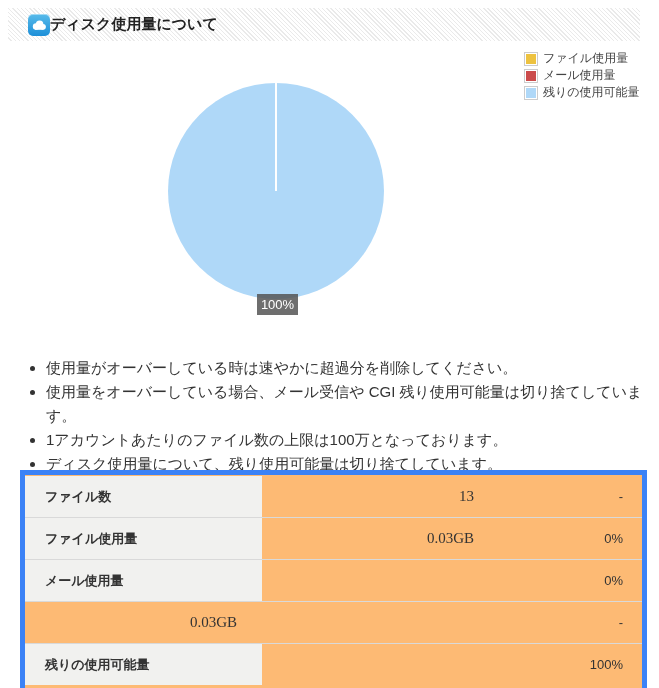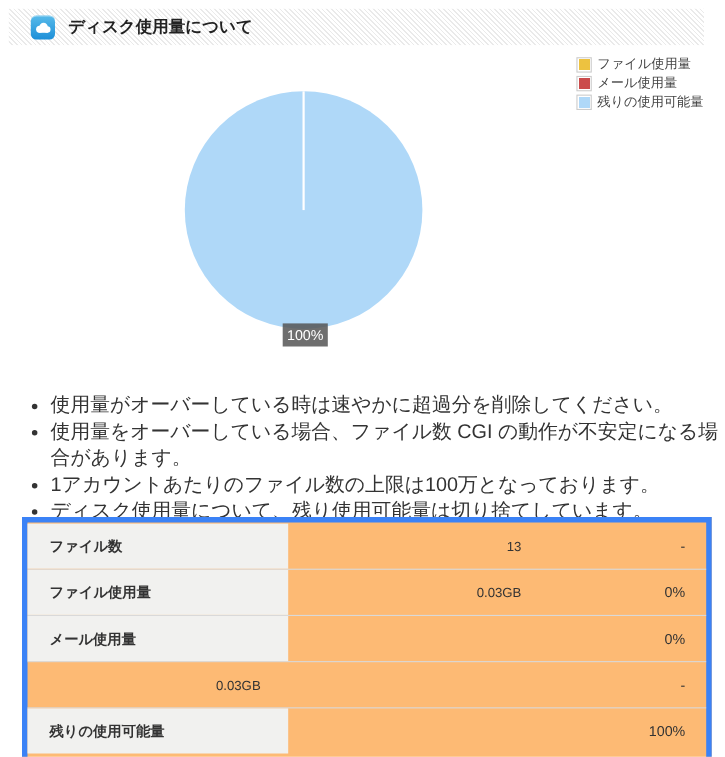--- a/index.html
+++ b/index.html
@@ -12,53 +12,53 @@
     position:absolute;left:8px;top:8px;width:632px;height:33px;
     background:repeating-linear-gradient(45deg,#ffffff 0 2px,#eaeaea 2px 3px);
     display:flex;align-items:center;
   }
   .hdr-icon{
     width:22px;height:22px;margin-left:20px;border-radius:5px;
     background:linear-gradient(#58bbea,#1d8fd8);
     box-shadow:inset 0 1px 0 rgba(255,255,255,.45);
     display:flex;align-items:center;justify-content:center;flex:0 0 auto;
   }
-  .hdr-title{margin-left:12px;font-size:15px;font-weight:bold;color:#222;}
+  .hdr-title{font-size:15px;font-weight:bold;color:#222;}
   
   .legend{position:absolute;left:524px;top:50px;}
   .legend-row{display:flex;align-items:center;height:17px;}
   .legend-swatch{
     width:10px;height:10px;border:1px solid #ccc;padding:1px;
     background-clip:content-box;margin-right:5px;flex:0 0 auto;
   }
   .legend-label{font-size:12px;color:#444;white-space:nowrap;}
   
   .pie-area{position:absolute;left:0;top:0;width:659px;height:350px;}
   .pie-label{
     position:absolute;left:257px;top:294px;width:41px;height:21px;
     background:rgba(85,85,85,0.85);color:#fff;font-size:13px;
     display:flex;align-items:center;justify-content:center;
   }
   
   .notes{position:absolute;left:28px;top:356px;margin:0;padding-left:18px;}
-  .notes li{font-size:18px;line-height:24px;color:#333;list-style:disc;}
+  .notes li{font-size:15px;line-height:24px;color:#333;list-style:disc;}
   
   .usage-table{
     position:absolute;left:20px;top:470px;width:617px;
     border:5px solid #3b82f6;background:#fdba74;padding:1px 0 4px 0;
   }
   .usage-row{display:flex;height:41px;align-items:stretch;}
   .usage-row + .usage-row{border-top:1px solid #d9d9d9;}
   .cell-label{
     width:237px;background:#f1f1ef;display:flex;align-items:center;
     padding-left:20px;box-sizing:border-box;font-size:13px;font-weight:bold;color:#333;
   }
   .cell-value{
     width:232px;display:flex;align-items:center;justify-content:flex-end;
-    padding-right:20px;box-sizing:border-box;font-size:12px;color:#333;
+    padding-right:20px;box-sizing:border-box;font-size:15px;color:#333;font-family:Liberation Serif, serif;
   }
   .cell-percent{
     flex:1;display:flex;align-items:center;justify-content:flex-end;
     padding-right:19px;box-sizing:border-box;font-size:13px;color:#333;
   }
 </style>
 </head>
 <body>
 
 <div class="section-header">
@@ -93,21 +93,21 @@
       <span class="legend-label">メール使用量</span>
     </div>
     <div class="legend-row">
       <div class="legend-swatch" style="background-color: rgb(175, 216, 248);"></div>
       <span class="legend-label">残りの使用可能量</span>
     </div>
   </div>
 
 <ul class="notes" id="notes">
     <li>使用量がオーバーしている時は速やかに超過分を削除してください。</li>
-    <li>使用量をオーバーしている場合、ファイル数 CGI の動作が不安定になる場合があります。</li>
+    <li>使用量をオーバーしている場合、メール受信や CGI 残り使用可能量は切り捨てしています。</li>
     <li>1アカウントあたりのファイル数の上限は100万となっております。</li>
     <li>ディスク使用量について、残り使用可能量は切り捨てしています。</li>
   </ul>
 
 <div class="usage-table" id="usage-table">
     <div class="usage-row">
       <div class="cell-label">ファイル数</div>
       <div class="cell-value">13</div>
       <div class="cell-percent">-</div>
     </div>

